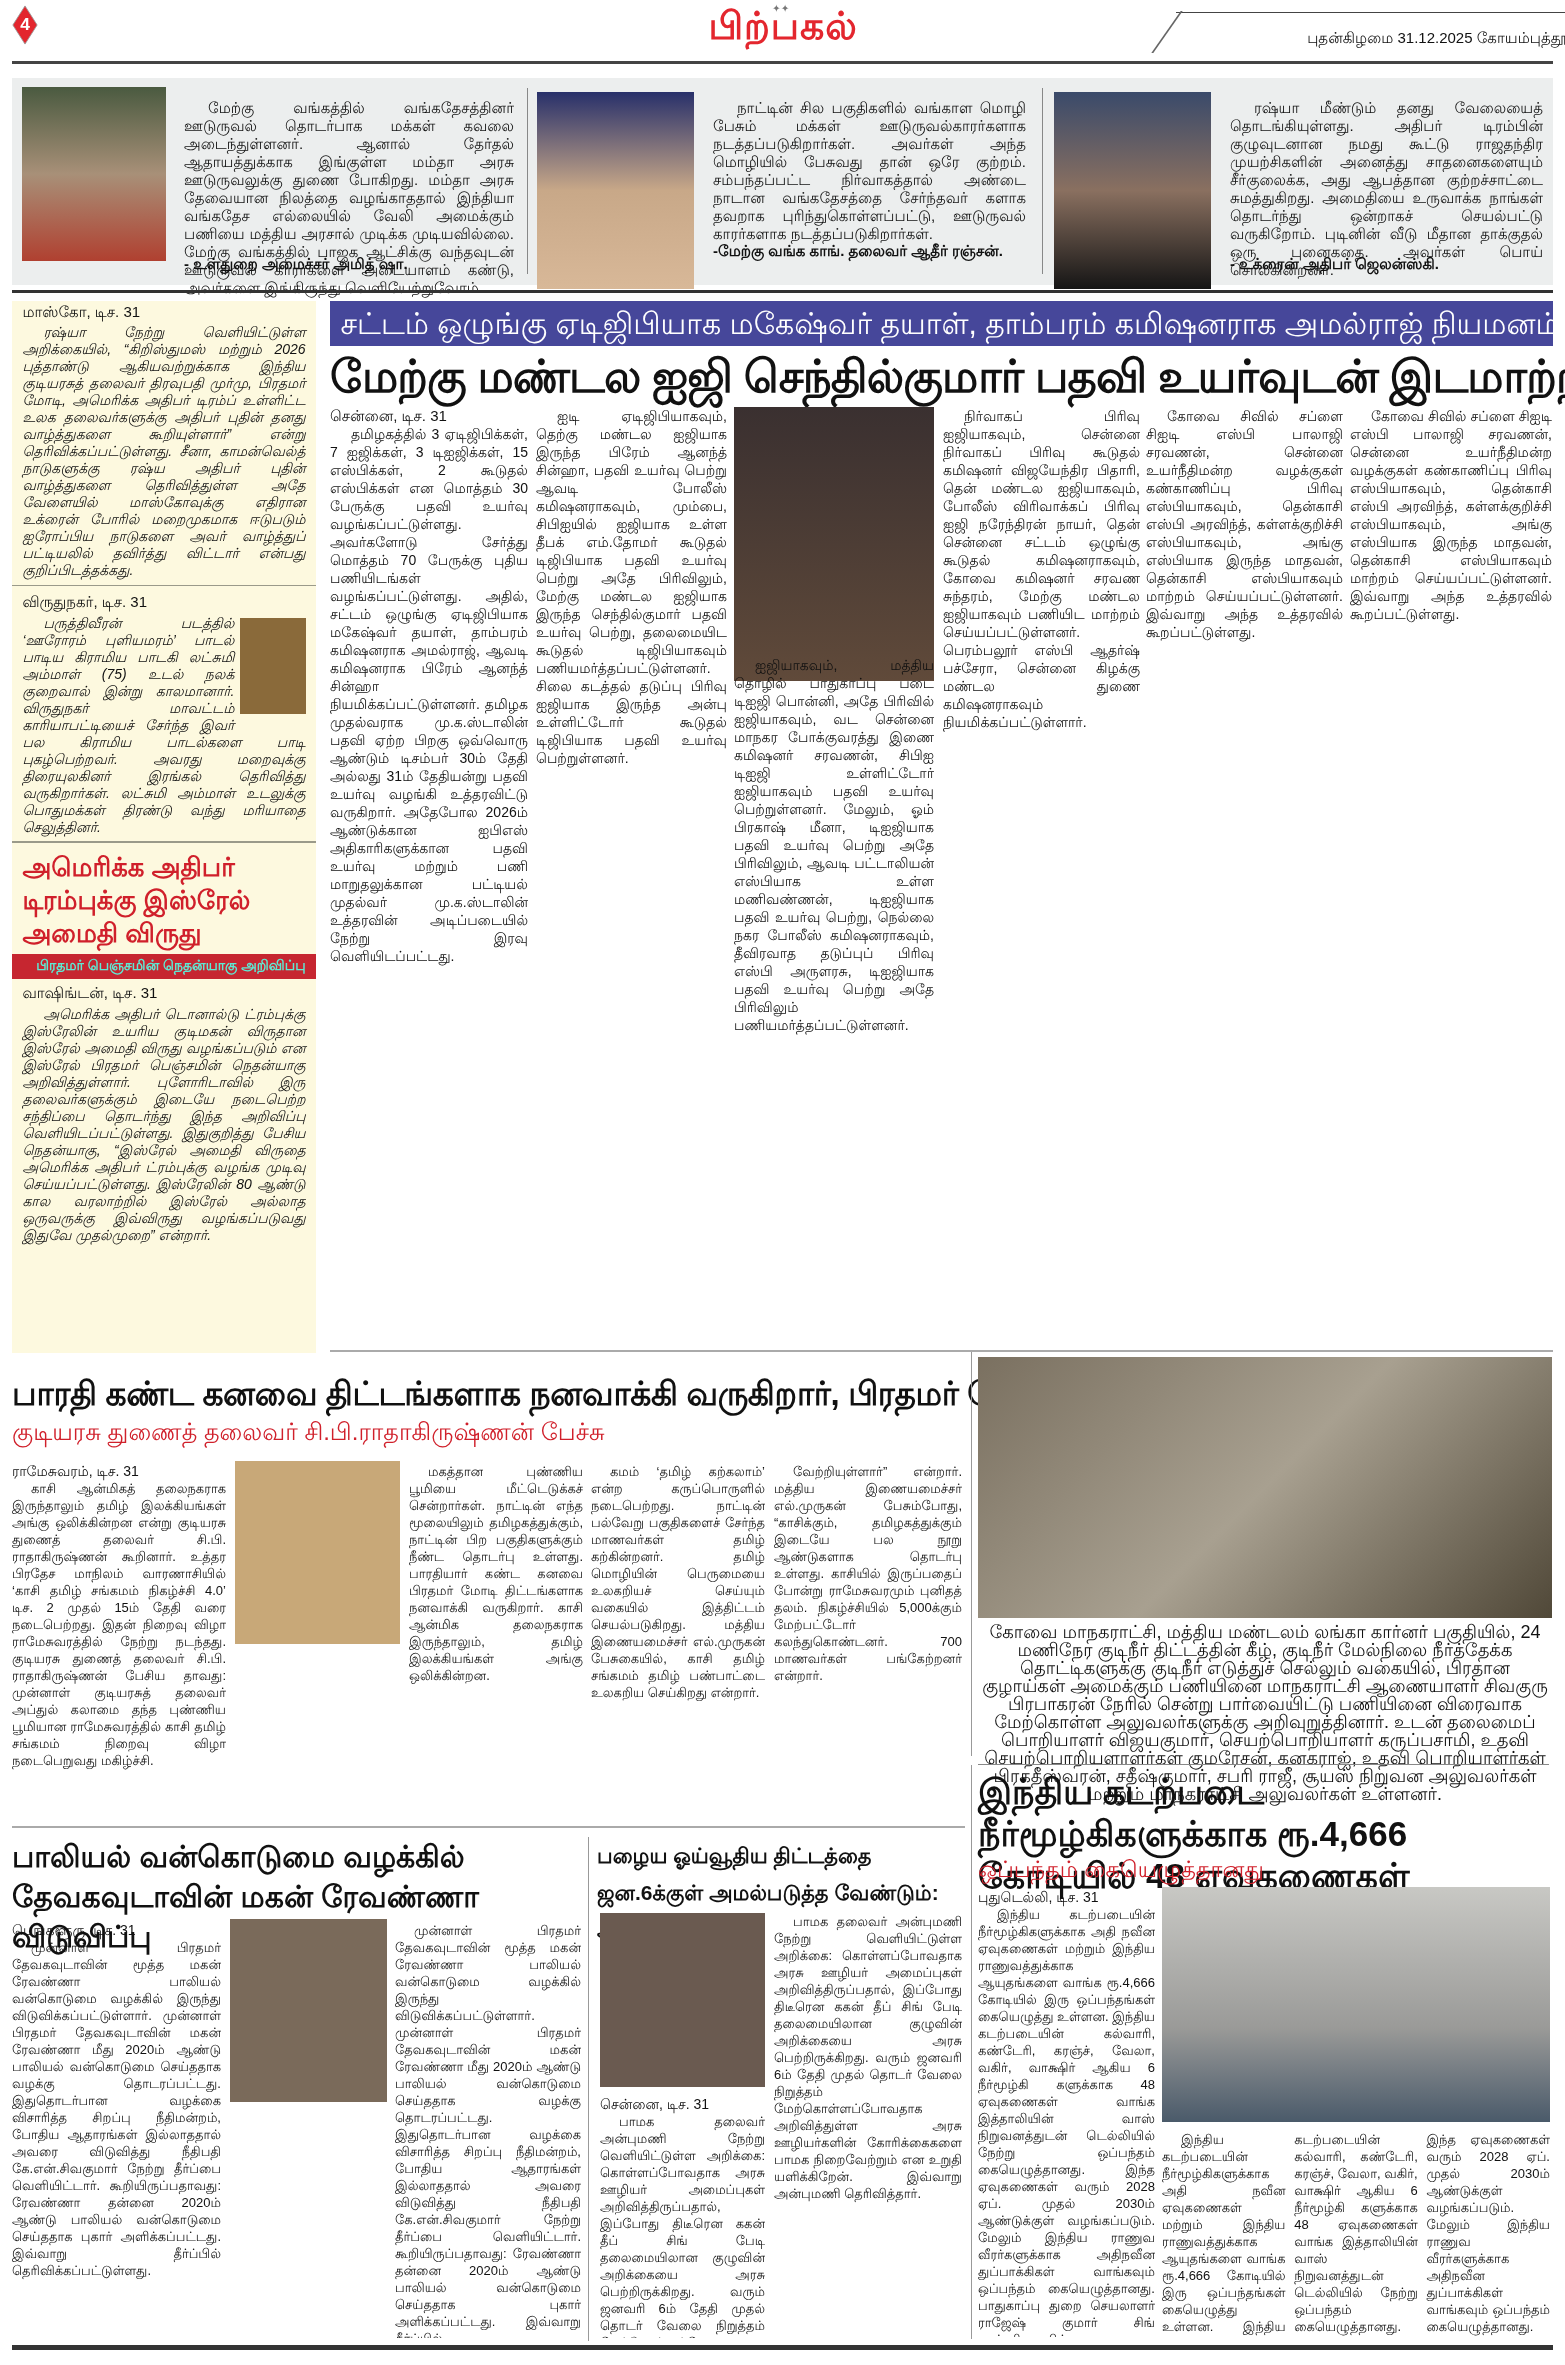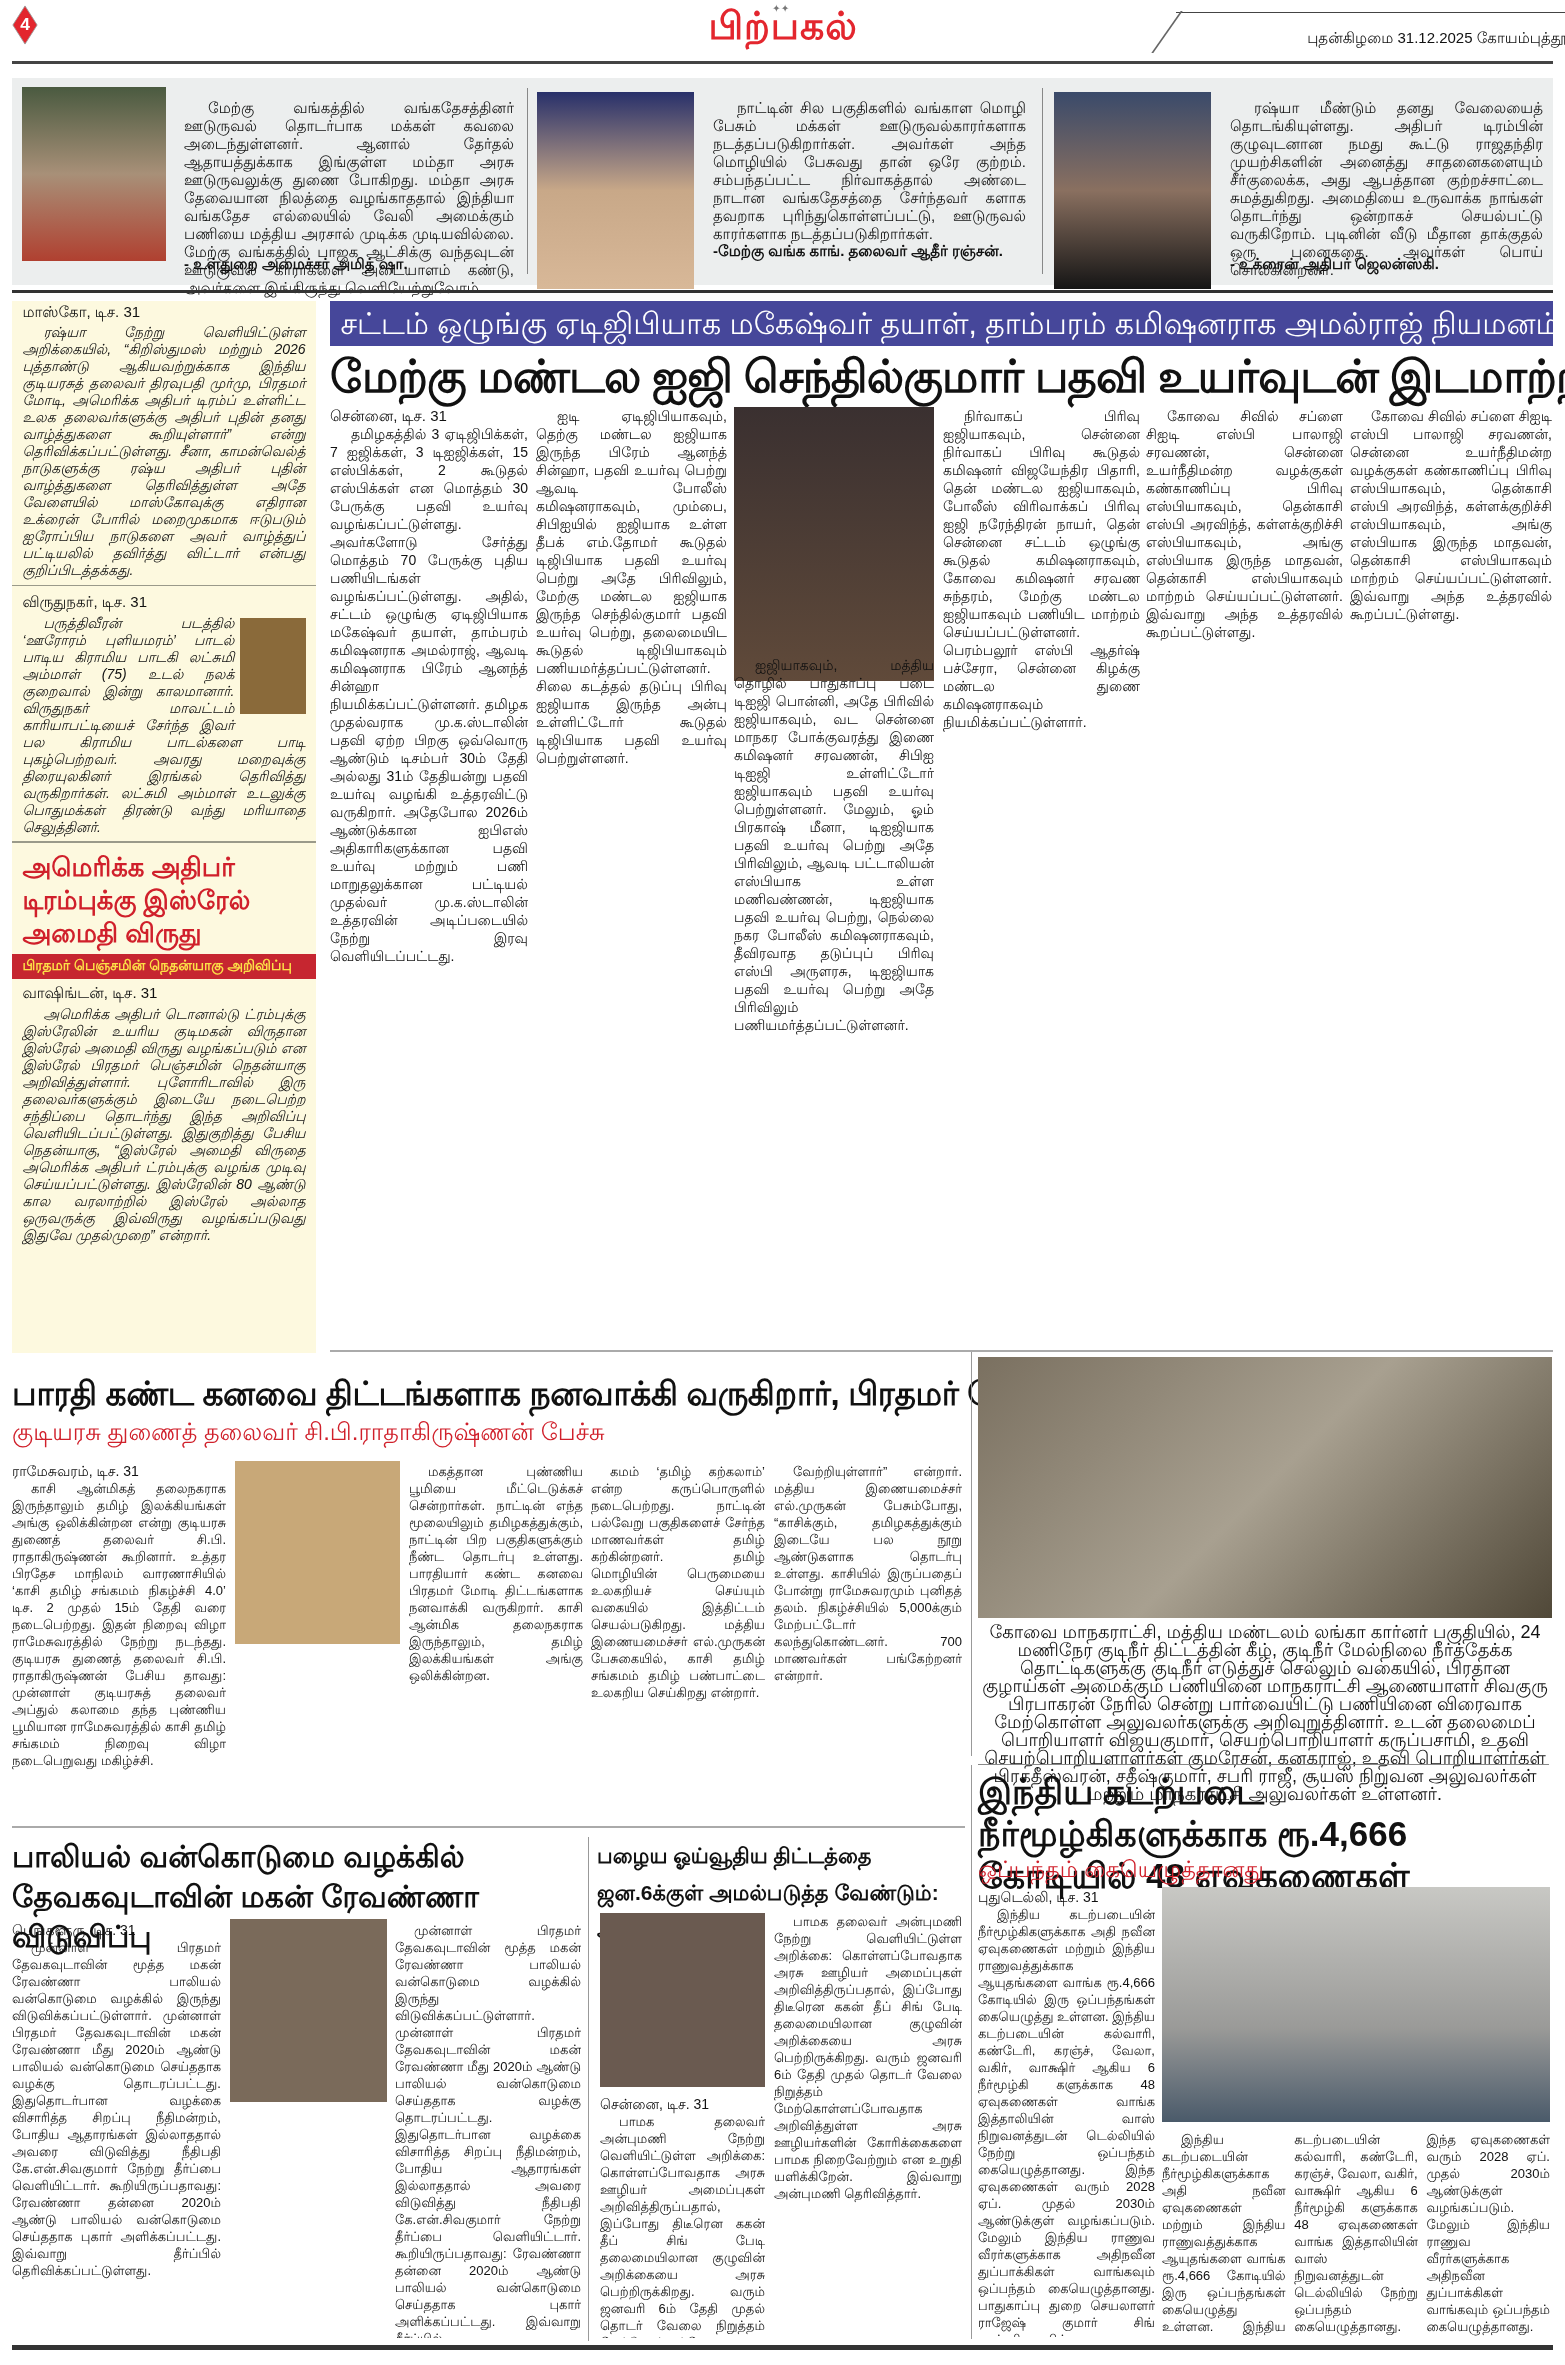--- a/index.html
+++ b/index.html
@@ -22,21 +22,21 @@
 .quote .qattr{position:absolute;font-size:15px;font-weight:bold;line-height:18px}
 .qsep{position:absolute;top:10.4px;width:0.9px;height:186px;background:#888}
 #quote-rule{left:12px;top:290px;width:1541px;height:2.6px;background:#333}
 
 #left-col{left:12px;top:301px;width:304px;height:1052px;background:#fdf9df}
 .lc-head{font-weight:bold;color:#d0202b;font-size:21px;line-height:28px;padding:3.5px 10.4px 0 10.4px}
 .lc-head.big{font-size:30px;line-height:37px}
 .lc-date{font-size:15px;padding:1.7px 10.4px}
 .lc-body{font-size:14px;line-height:17px;padding:0 10.4px;text-align:justify;text-indent:21px;font-style:italic}
 .lc-sep{height:1.7px;background:#9a9a8a;margin:5.2px 0}
-.lc-sub{background:#c62630;color:#fde047;font-weight:bold;font-size:14px;padding:3.5px 10.4px;margin:3.5px 0;text-align:left}
+.lc-sub{background:#c62630;color:#5eead4;font-weight:bold;font-size:14px;padding:3.5px 10.4px;margin:3.5px 0;text-align:right}
 .lc-photo{float:right;width:66px;height:96px;background:#8a6a3a;margin:3.5px 0 3.5px 5.2px}
 
 #main-kicker{left:330px;top:301px;width:1223px;height:45px;background:#46479a;color:#fff;font-size:30px;line-height:45px;padding-left:10.4px;white-space:nowrap;overflow:hidden}
 #main-headline{left:330px;top:350px;width:1223px;height:54px;font-size:45px;font-weight:bold;line-height:54px;white-space:nowrap;letter-spacing:-0.9px}
 .mcol{position:absolute;top:407px;font-size:14px;line-height:18px;text-align:justify;overflow:hidden}
 .mcol p{text-indent:21px}
 .mcol .dl{text-indent:0;font-size:15px}
 #police-photo{left:734px;top:407px;width:200px;height:274px;background:linear-gradient(#3a3030,#604a3a)}
 #main-rule{left:330px;top:1350px;width:1223px;height:1.7px;background:#aaa}
 

